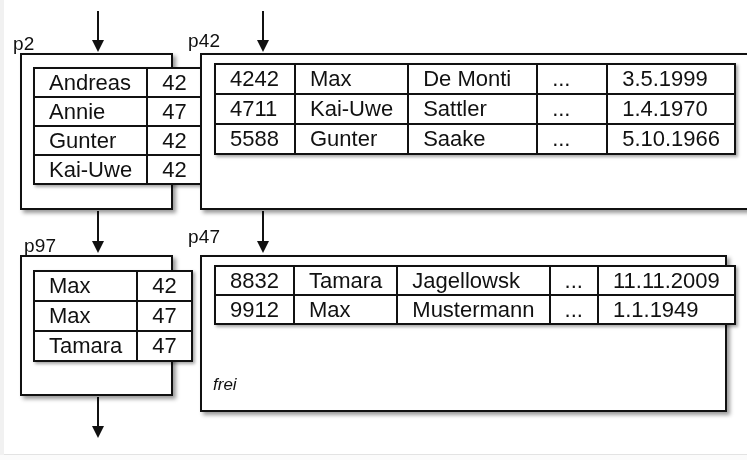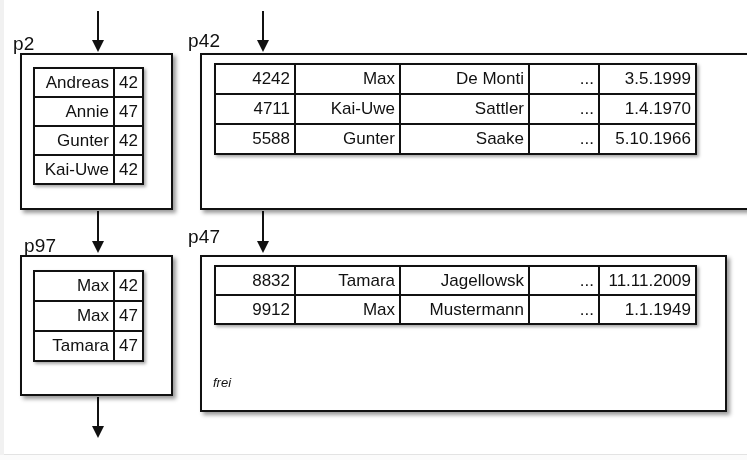--- a/index.html
+++ b/index.html
@@ -47,44 +47,44 @@
     box-shadow: 3px 3px 4px rgba(0,0,0,0.40);
   }
   table.tbl {
     position: absolute;
     border-collapse: collapse;
     background: var(--page-background);
     box-shadow: 2px 2px 3px rgba(0,0,0,0.35);
   }
   .tbl td {
     border: 2px solid var(--ink);
-    text-align: right;
+    text-align: left;
     vertical-align: middle;
-    font-size: 17px;
+    font-size: 22px;
     white-space: nowrap;
-    padding: 0 4px;
+    padding: 0 14px;
     color: var(--ink);
   }
   
   .tbl-p2 td  { height: 29px; }
   .tbl-p97 td { height: 30px; }
   .tbl-small td:nth-child(1) { width: 80px; }
   .tbl-small td:nth-child(2) { width: 22px; }
   
   .tbl-p42 td { height: 30px; }
   .tbl-p47 td { height: 29px; }
   .tbl-large td:nth-child(1) { width: 80px; }
   .tbl-large td:nth-child(2) { width: 105px; }
   .tbl-large td:nth-child(3) { width: 129px; }
   .tbl-large td:nth-child(4) { width: 70px; }
   .tbl-large td:nth-child(5) { width: 97px; }
   .free-label {
     position: absolute;
     left: 11px; top: 118px;
-    font-size: 13px;
+    font-size: 17px;
     font-style: italic;
   }
   
   .arrow { position: absolute; width: 12px; }
   .arrow .line {
     position: absolute;
     left: 5px; top: 0; bottom: 10px;
     width: 2px;
     background: var(--ink);
   }

